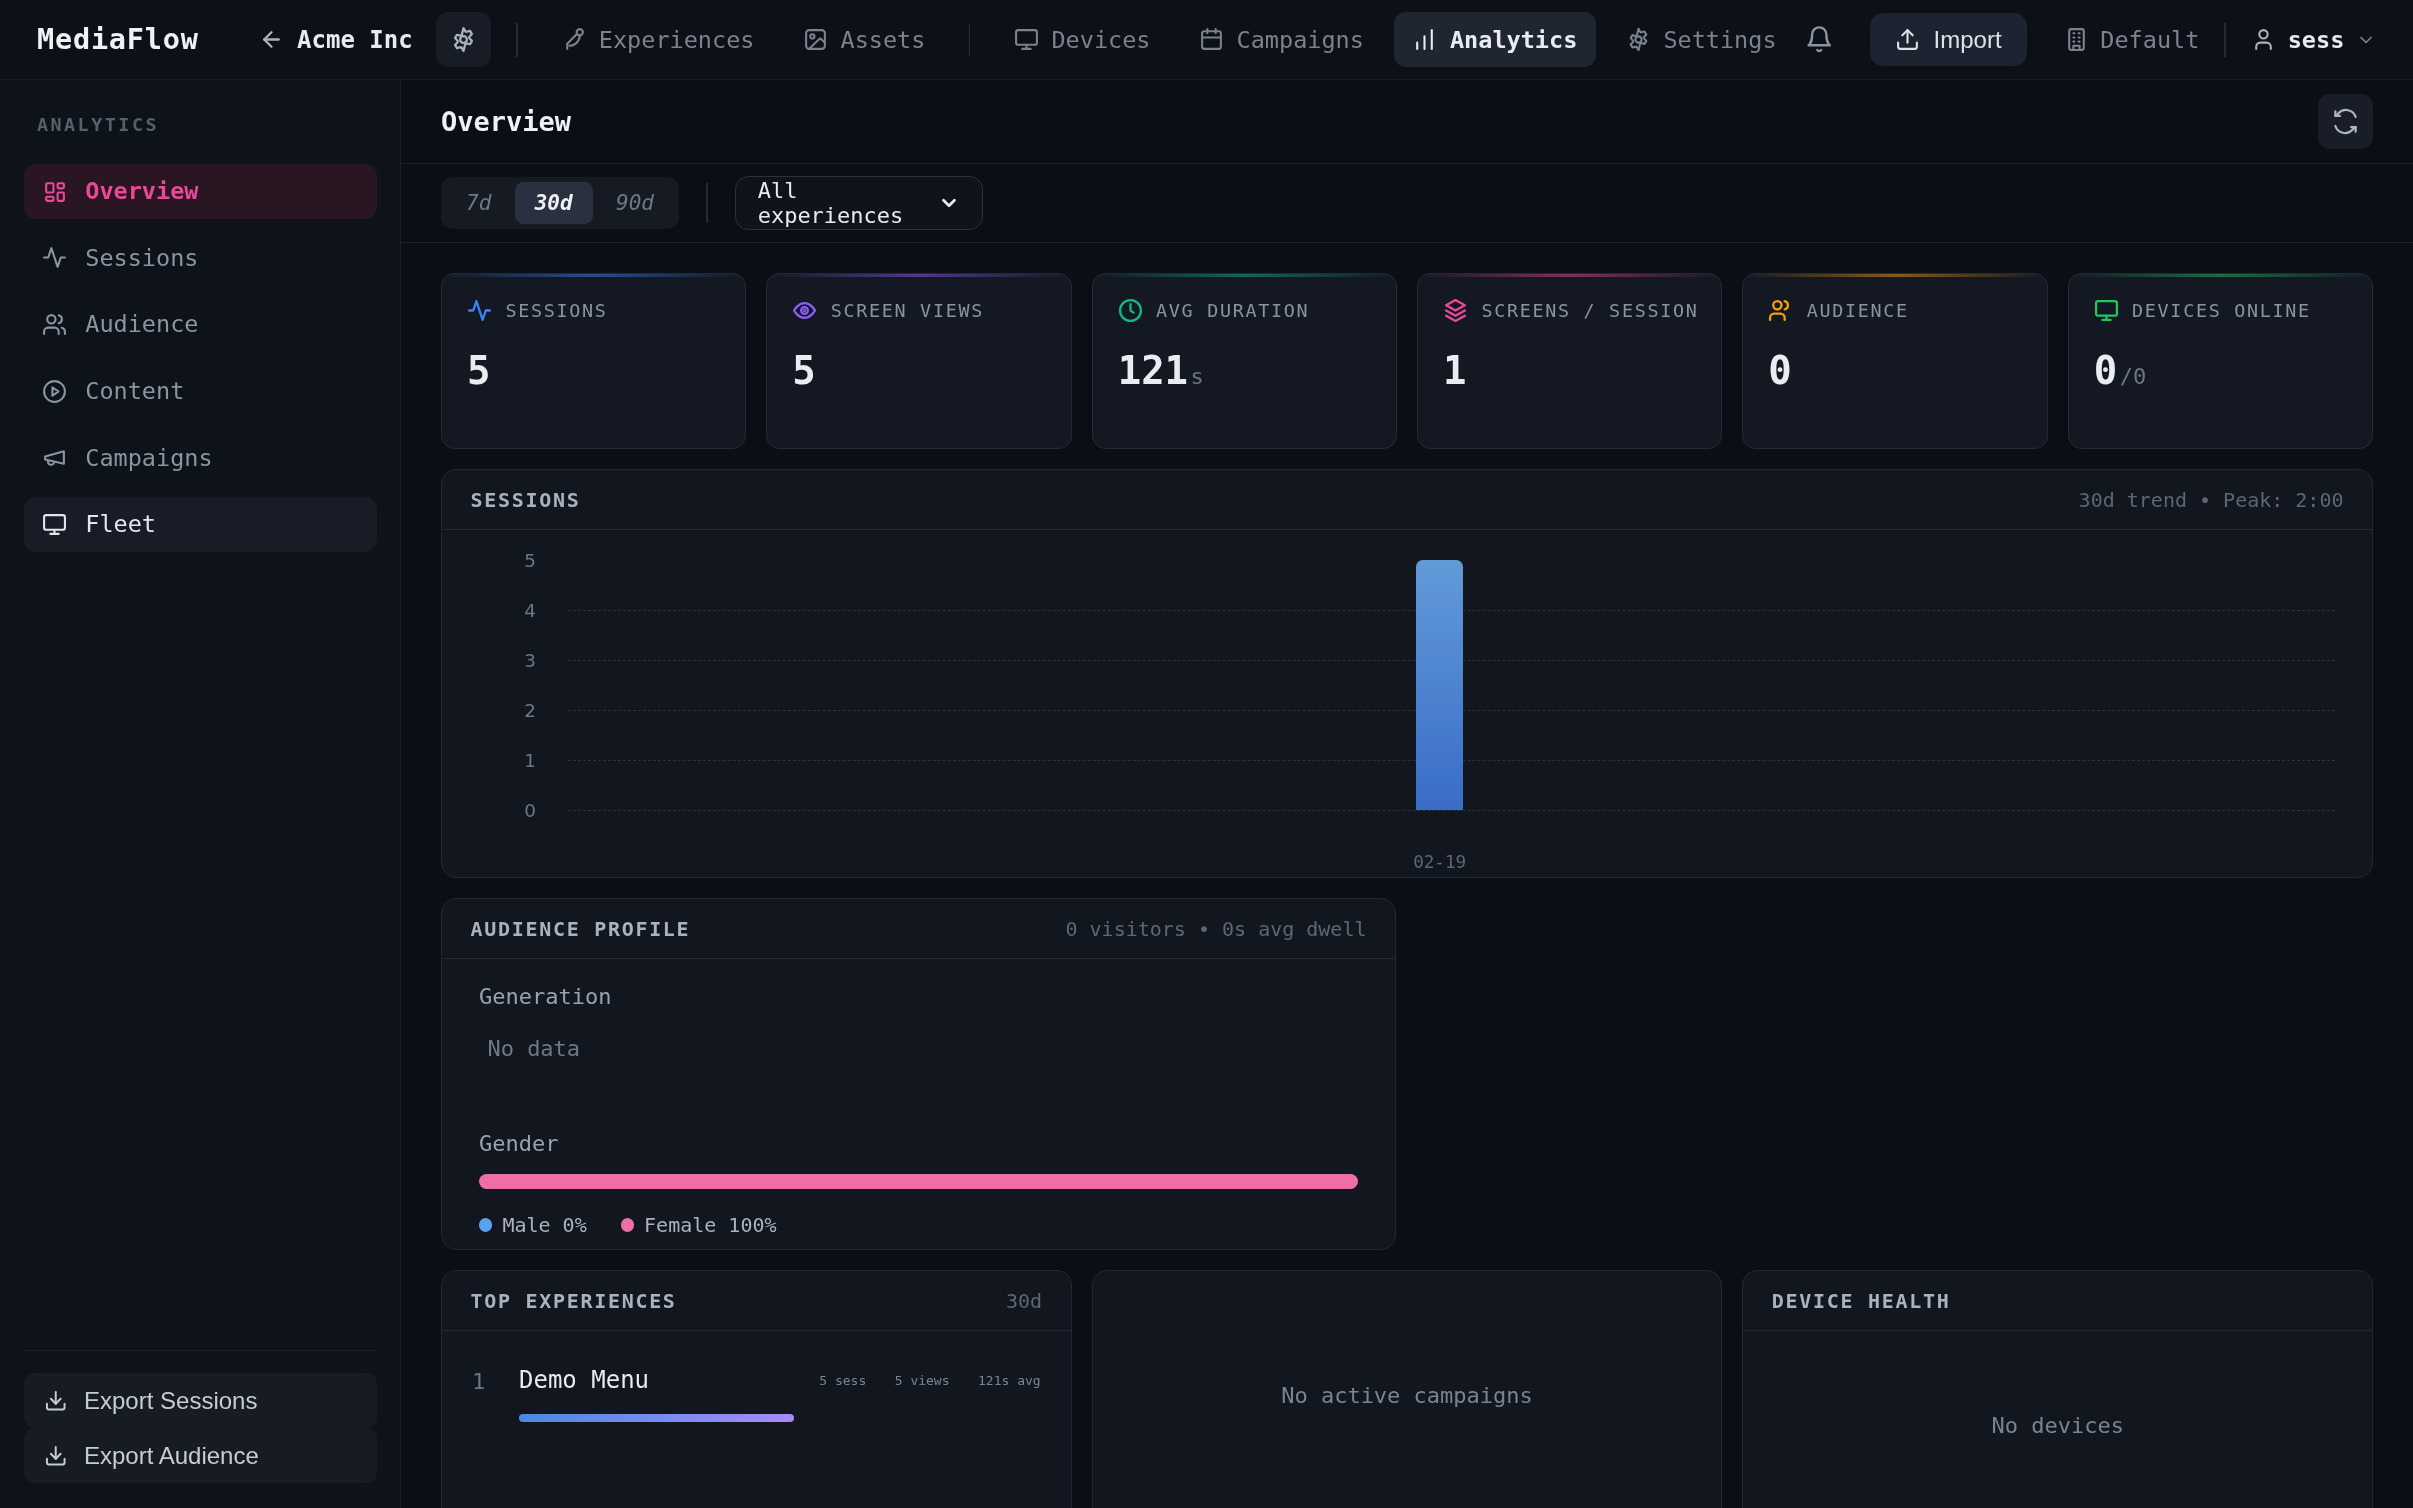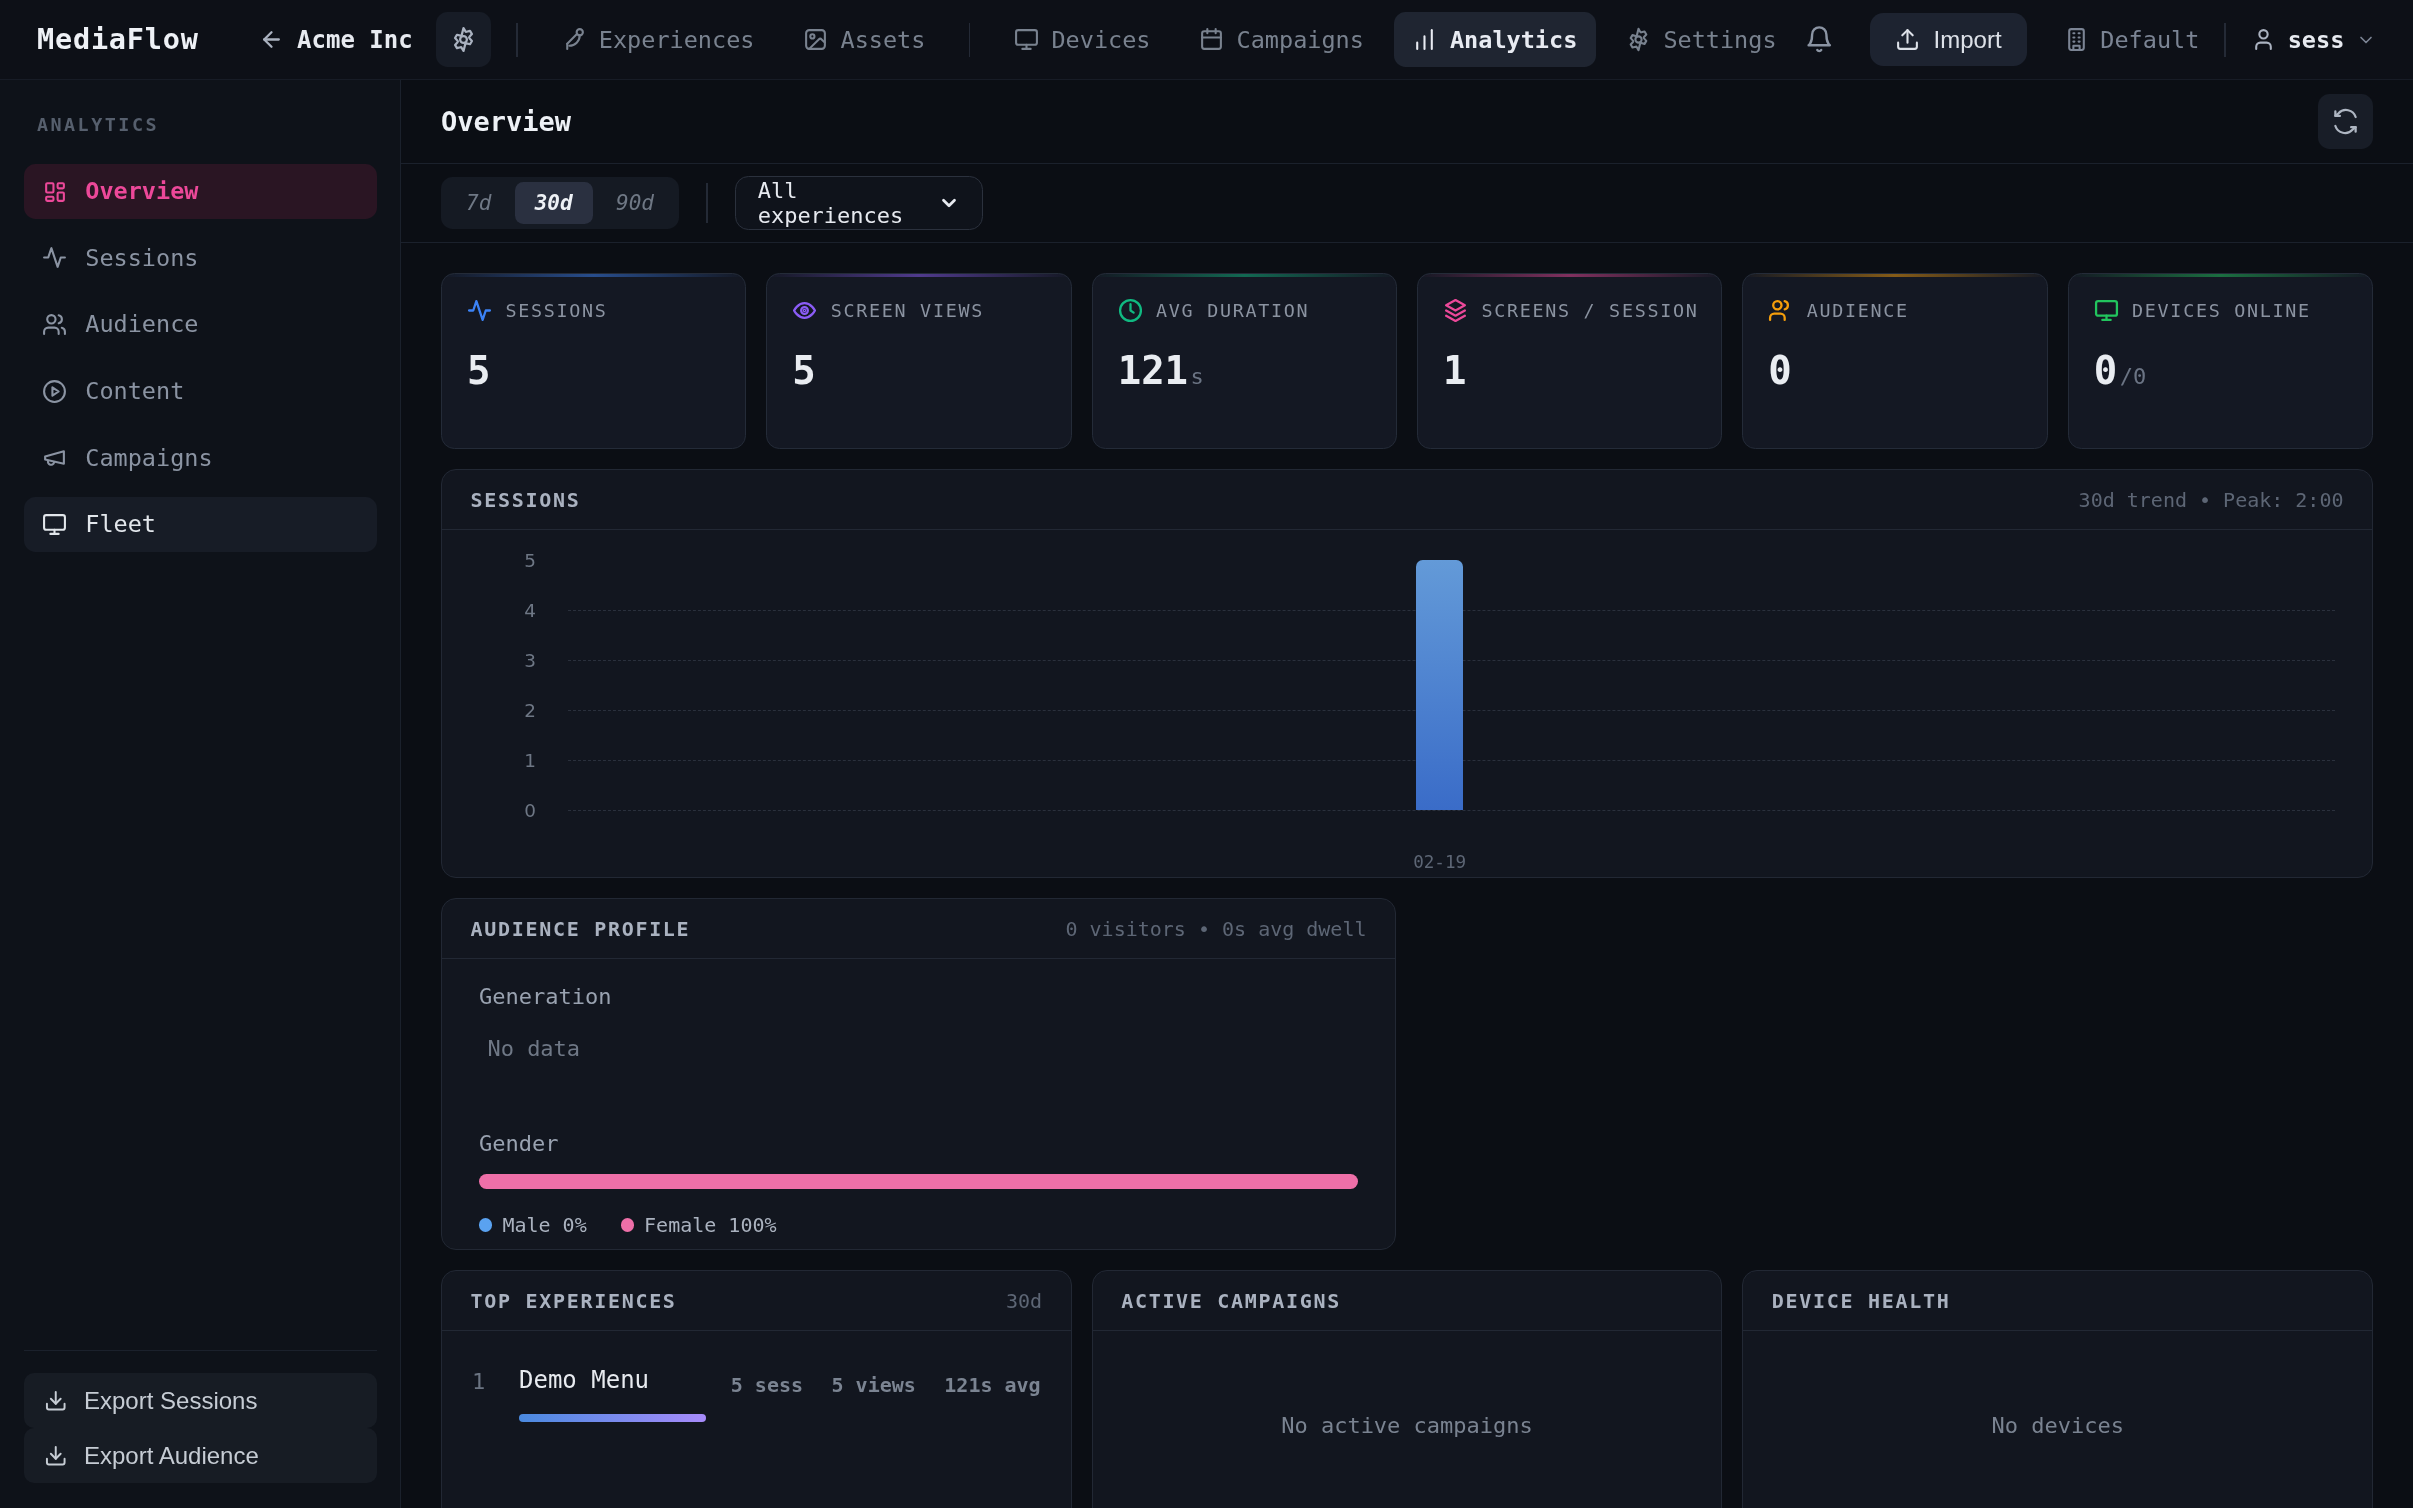--- a/index.html
+++ b/index.html
@@ -159,21 +159,21 @@
   .dot.female { background:#ee6fa8; }
 
   
   .bottom-row { flex:none; height:268px; display:grid; grid-template-columns:1fr 1fr 1fr; gap:20px; }
   .bottom-panel { display:flex; flex-direction:column; }
   .exp-row { display:flex; padding:35px 30px 0; align-items:flex-start; }
   .exp-rank { width:47px; font-size:22px; color:#6b7482; padding-top:3.4px; }
   .exp-main { flex:1; min-width:0; }
   .exp-name { font-size:24px; color:#e8ebf0; }
   .exp-bar { height:7.5px; border-radius:4.2px; margin-top:20px; }
-  .exp-stats { flex:none; display:flex; gap:28.5px; font-size:20px; color:#7b8492; padding-top:6.7px; margin-left:25px;font-weight:bold; }
+  .exp-stats { flex:none; display:flex; gap:28.5px; font-size:13px; color:#7b8492; padding-top:6.7px; margin-left:25px; }
   .empty-body { flex:1; display:flex; align-items:center; justify-content:center; padding-bottom:17px; }
   .empty-text { font-size:22px; color:#7a8391; }
 </style>
 </head>
 <body>
 
 <header class="topnav">
   <div class="brand">MediaFlow</div>
 
   <div class="back-group">
@@ -600,23 +600,20 @@
             </div>
             <div class="exp-stats">
               <span>5 sess</span>
               <span>5 views</span>
               <span>121s avg</span>
             </div>
           </div>
         </section>
 
         <section class="panel bottom-panel">
-          <div class="panel-head">
-            <span class="panel-title">ACTIVE CAMPAIGNS</span>
-          </div>
           <div class="empty-body">
             <span class="empty-text">No active campaigns</span>
           </div>
         </section>
 
         <section class="panel bottom-panel">
           <div class="panel-head">
             <span class="panel-title">DEVICE HEALTH</span>
           </div>
           <div class="empty-body">

